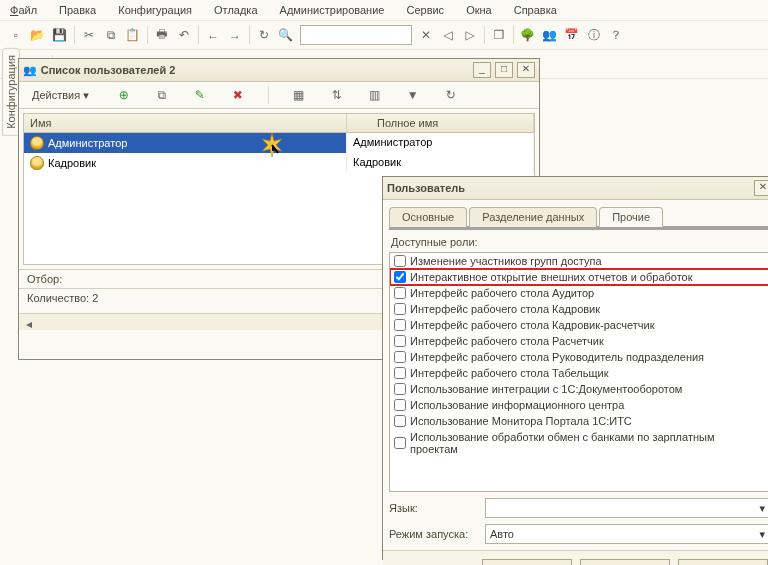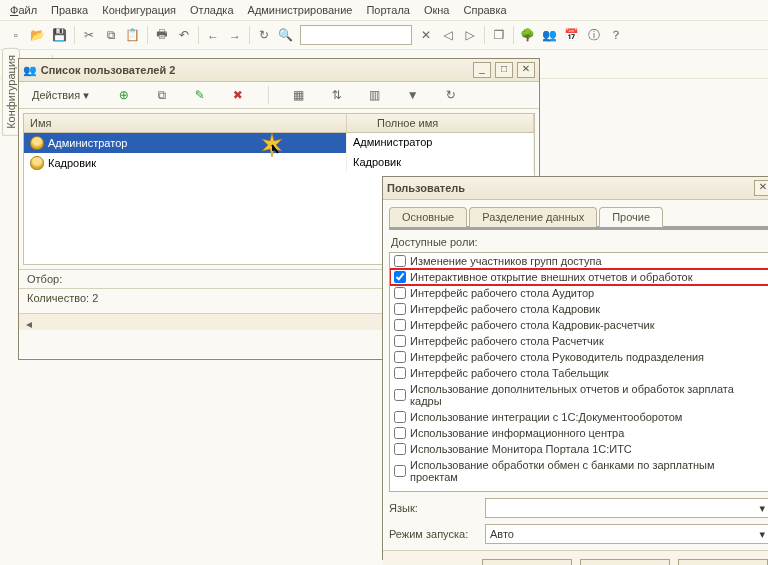--- a/index.html
+++ b/index.html
@@ -4,21 +4,21 @@
 <style>
 html, body {
   margin: 0; padding: 0;
   width: 768px; height: 565px;
   font-family: "Tahoma", Arial, sans-serif;
   font-size: 11px;
   background: #fbf9f3;
   overflow: hidden;
 }
 .menubar {
-  display: flex; gap: 14px;
+  display: flex; gap: 22px;
   padding: 4px 10px;
   background: #fbf9f3;
   border-bottom: 1px solid #e8e4d6;
 }
 .menubar span { color: #444; cursor: pointer; }
 .menubar span u { text-decoration: underline; }
 .toolbar {
   display: flex; align-items: center; gap: 2px;
   padding: 3px 6px;
   background: #fbf9f3;
@@ -163,21 +163,21 @@
 </style>
 </head>
 <body>
 
 <div class="menubar">
   <span><u>Ф</u><span></span>айл</span>
   <span>Правка</span>
   <span>Конфигурация</span>
   <span>Отладка</span>
   <span>Администрирование</span>
-  <span>Портала</span>
+  <span>Сервис</span>
   <span>Окна</span>
   <span>Справка</span>
 </div>
 
 <div class="toolbar">
   <span class="tbtn">▫</span>
   <span class="tbtn">📂</span>
   <span class="tbtn">💾</span>
   <span class="sep"></span>
   <span class="tbtn">✂</span>
@@ -312,24 +312,20 @@
           <div class="role">
             <input type="checkbox" style="">
             <span>Интерфейс рабочего стола Руководитель подразделения</span>
           </div>
           <div class="role">
             <input type="checkbox" style="">
             <span>Интерфейс рабочего стола Табельщик</span>
           </div>
           <div class="role">
             <input type="checkbox" style="">
-            <span>Использование дополнительных отчетов и обработок зарплата кадры</span>
-          </div>
-          <div class="role">
-            <input type="checkbox" style="">
             <span>Использование интеграции с 1С:Документооборотом</span>
           </div>
           <div class="role">
             <input type="checkbox" style="">
             <span>Использование информационного центра</span>
           </div>
           <div class="role">
             <input type="checkbox" style="">
             <span>Использование Монитора Портала 1С:ИТС</span>
           </div>

